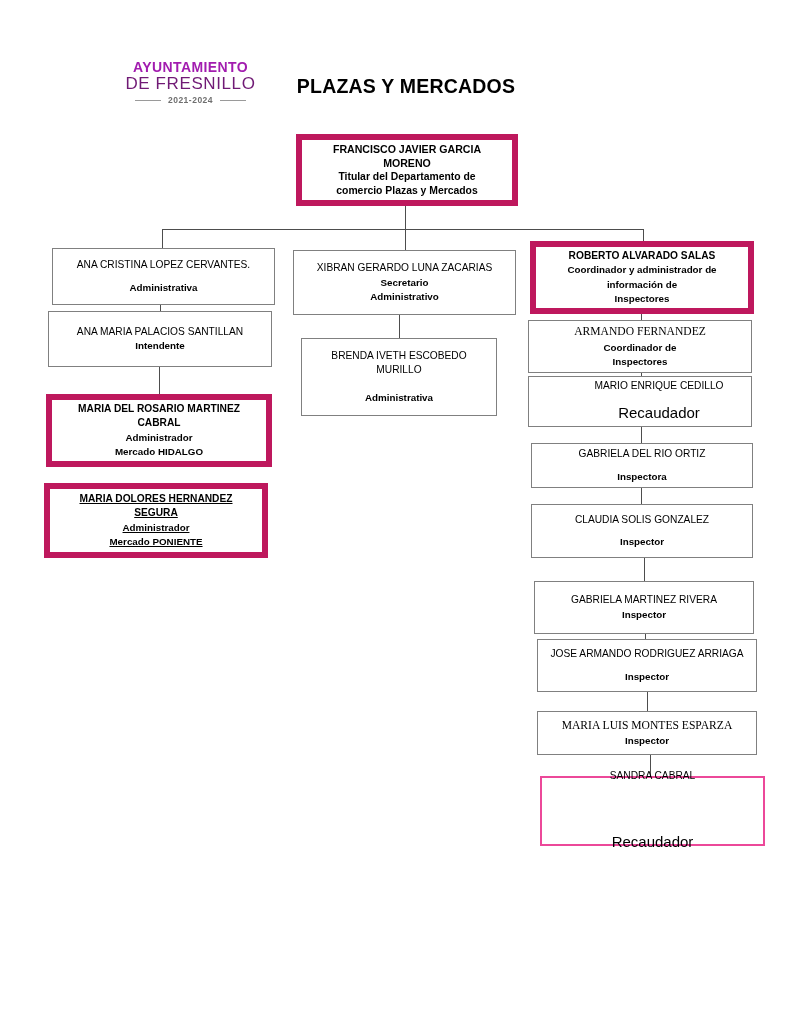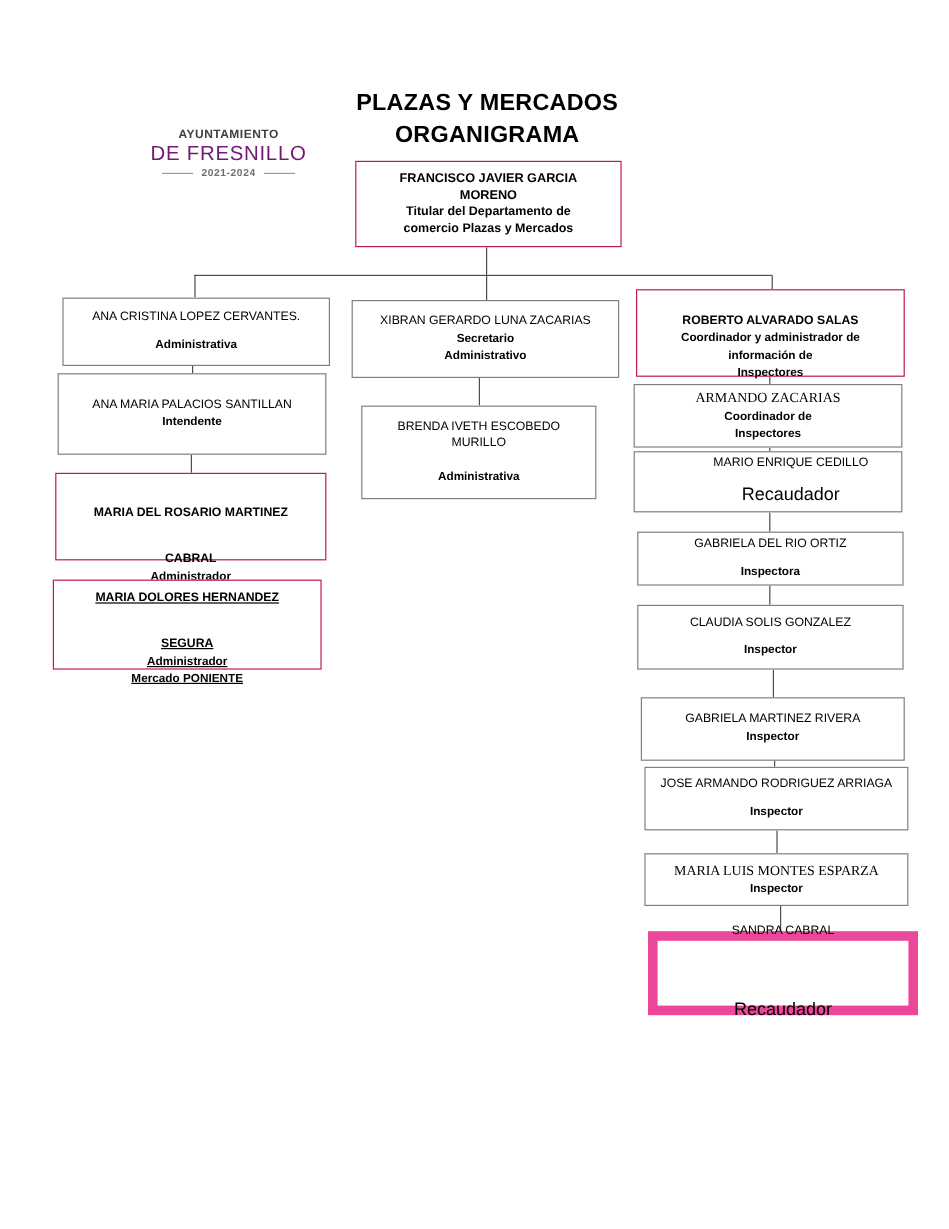--- a/index.html
+++ b/index.html
@@ -23,26 +23,25 @@
   
   .logo {
     position: absolute;
     left: 118px;
     top: 60px;
     width: 145px;
     text-align: center;
     line-height: 1;
   }
   .logo-line1 {
-    font-size: 10px;
+    font-size: 14px;
     font-weight: bold;
     letter-spacing: 0.4px;
-    color: #404040;
-    display: block;
-    margin-top: 48px;
+    color: #a21caf;
+    display: block;
   }
   .logo-line2 {
     font-size: 17px;
     font-weight: normal;
     letter-spacing: 0.6px;
     color: #701a75;
     display: block;
     margin-top: 1px;
   }
   .logo-year-wrap {
@@ -89,25 +88,25 @@
     background: #ffffff;
     border: 1px solid #808080;
     display: flex;
     flex-direction: column;
     align-items: center;
     justify-content: center;
     text-align: center;
     padding: 2px 4px;
     z-index: 2;
   }
-  .node.dark   { border: 1px solid #be185d; }
-  .node.heavy  { border: 8px solid #ec4899; gap: 24px; }
+  .node.dark   { border: 6px solid #be185d; }
+  .node.heavy  { border: 2px solid #ec4899; gap: 24px; }
 
   .nm  { font-size: 10.2px; line-height: 1.42; white-space: nowrap; }
-  .nm.bold  { font-weight: bold; margin-top: 24px; }
+  .nm.bold  { font-weight: bold; }
   .nm.serif { font-family: "Liberation Serif", serif; font-size: 11.6px; }
   .ttl { font-size: 9.8px; font-weight: bold; line-height: 1.45; }
   .ttl.reg { font-weight: normal; font-size: 15px; }
   .gap-sm { height: 8px; }
   .gap-md { height: 13px; }
 
   
   .node.root .nm  { font-size: 10.6px; font-weight: bold; line-height: 1.33; }
   .node.root .ttl { font-size: 10.4px; font-weight: bold; line-height: 1.33; }
 
@@ -130,21 +129,20 @@
     <span class="logo-line2">DE FRESNILLO</span>
     <span class="logo-year-wrap">
       <span class="logo-rule"></span>
       <span class="logo-year">2021-2024</span>
       <span class="logo-rule"></span>
     </span>
   </div>
 
   <div class="title-block">
     <span class="title-line">PLAZAS Y MERCADOS</span>
-    <span class="title-line">ORGANIGRAMA</span>
   </div>
 
   <div class="conn v" style="left:405px; top:206px; height:23px;"></div>
 
   <div class="conn h" style="left:162px; top:229px; width:481px;"></div>
 
   <div class="conn v" style="left:162px; top:229px; height:19px;"></div>
 
   <div class="conn v" style="left:405px; top:229px; height:21px;"></div>
 
@@ -170,21 +168,21 @@
     <div class="ttl">Titular del Departamento de</div>
     <div class="ttl">comercio Plazas y Mercados</div>
   </div>
 
   <div class="node" style="left:52px; top:248px; width:223px; height:57px;">
     <div class="nm">ANA CRISTINA LOPEZ CERVANTES.</div>
     <div class="gap-sm"></div>
     <div class="ttl">Administrativa</div>
   </div>
 
-  <div class="node" style="left:48px; top:311px; width:224px; height:68px;">
+  <div class="node" style="left:48px; top:311px; width:224px; height:56px;">
     <div class="nm">ANA MARIA PALACIOS SANTILLAN</div>
     <div class="ttl">Intendente</div>
   </div>
 
   <div class="node dark" style="left:46px; top:394px; width:226px; height:73px;justify-content:space-between;">
     <div class="nm bold">MARIA DEL ROSARIO MARTINEZ</div>
     <div class="nm bold">CABRAL</div>
     <div class="ttl">Administrador</div>
     <div class="ttl">Mercado HIDALGO</div>
   </div>
@@ -210,21 +208,21 @@
   </div>
 
   <div class="node dark" style="left:530px; top:241px; width:224px; height:73px;">
     <div class="nm bold">ROBERTO ALVARADO SALAS</div>
     <div class="ttl">Coordinador y administrador de</div>
     <div class="ttl">información de</div>
     <div class="ttl">Inspectores</div>
   </div>
 
   <div class="node" style="left:528px; top:320px; width:224px; height:53px;">
-    <div class="nm serif">ARMANDO ZACARIAS</div>
+    <div class="nm serif">ARMANDO FERNANDEZ</div>
     <div class="ttl">Coordinador de</div>
     <div class="ttl">Inspectores</div>
   </div>
 
   <div class="node" style="left:528px; top:376px; width:224px; height:51px;padding-left:42px;">
     <div class="nm">MARIO ENRIQUE CEDILLO</div>
     <div class="gap-sm"></div>
     <div class="ttl reg">Recaudador</div>
   </div>
 

